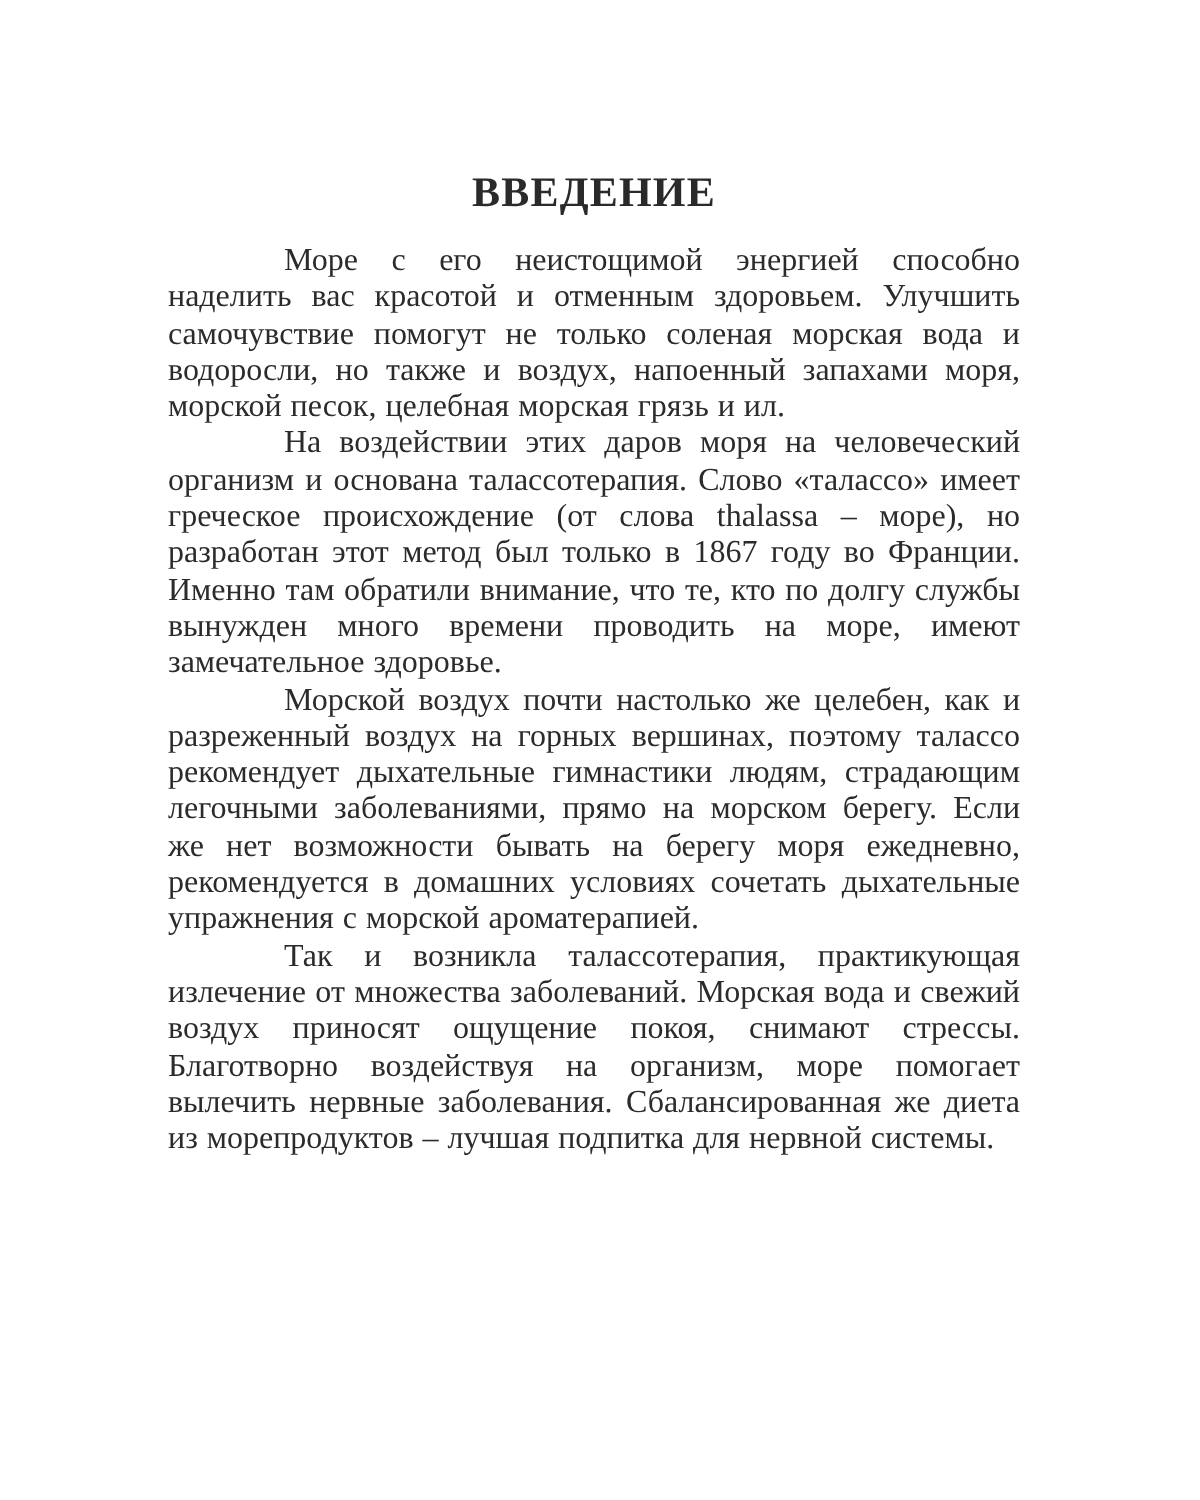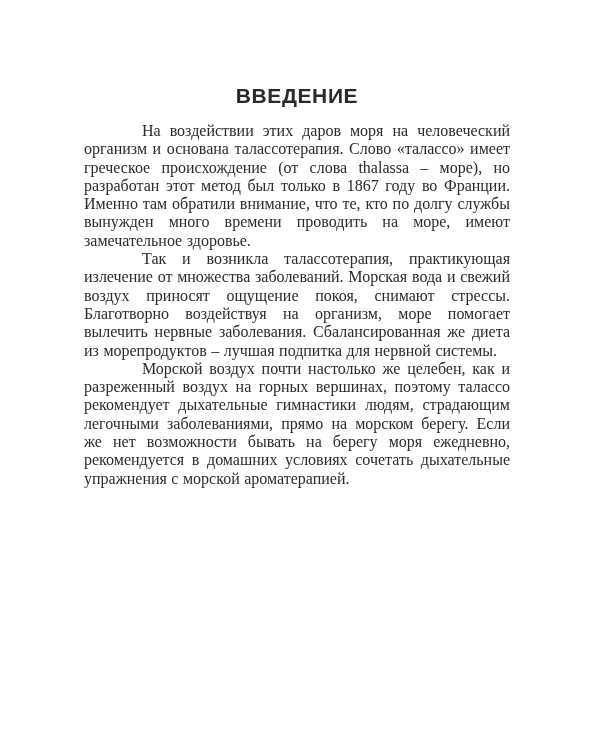--- a/index.html
+++ b/index.html
@@ -16,21 +16,21 @@
     position: relative;
     width: 600px;
     height: 750px;
     background: #ffffff;
     font-family: "Liberation Serif", serif;
     color: #2b2b2b;
   }
   .chapter-title {
     margin: 84px 90px 0 84px;
     text-align: center;
-    font-family: Liberation Sans, sans-serif;
+    font-family: Liberation Serif, serif;
     font-weight: bold;
     font-size: 21px;
     line-height: 24px;
     letter-spacing: 0.6px;
     color: #2a2a2a;
   }
   .text-block {
     margin: 14px 90px 0 84px; 
   }
   .text-block p {
@@ -48,18 +48,19 @@
   }
 </style>
 </head>
 <body>
 
 <div class="page">
 
   <h1 class="chapter-title">ВВЕДЕНИЕ</h1>
 
   <div class="text-block">
+    <p>Море с его неистощимой энергией способно наделить вас красотой и отменным здоровьем. Улучшить самочувствие помогут не только соленая морская вода и водоросли, но также и воздух, напоенный запахами моря, морской песок, целебная морская грязь и ил.</p>
     <p>На воздействии этих даров моря на человеческий организм и основана талассотерапия. Слово «талассо» имеет греческое происхождение (от слова thalassa – море), но разработан этот метод был только в 1867 году во Франции. Именно там обратили внимание, что те, кто по долгу службы вынужден много времени проводить на море, имеют замечательное здоровье.</p>
+    <p>Морской воздух почти настолько же целебен, как и разреженный воздух на горных вершинах, поэтому талассо рекомендует дыхательные гимнастики людям, страдающим легочными заболеваниями, прямо на морском берегу. Если же нет возможности бывать на берегу моря ежедневно, рекомендуется в домашних условиях сочетать дыхательные упражнения с морской ароматерапией.</p>
     <p>Так и возникла талассотерапия, практикующая излечение от множества заболеваний. Морская вода и свежий воздух приносят ощущение покоя, снимают стрессы. Благотворно воздействуя на организм, море помогает вылечить нервные заболевания. Сбалансированная же диета из морепродуктов – лучшая подпитка для нервной системы.</p>
-    <p>Морской воздух почти настолько же целебен, как и разреженный воздух на горных вершинах, поэтому талассо рекомендует дыхательные гимнастики людям, страдающим легочными заболеваниями, прямо на морском берегу. Если же нет возможности бывать на берегу моря ежедневно, рекомендуется в домашних условиях сочетать дыхательные упражнения с морской ароматерапией.</p>
   </div>
 
 </div>
 
 </body></html>

